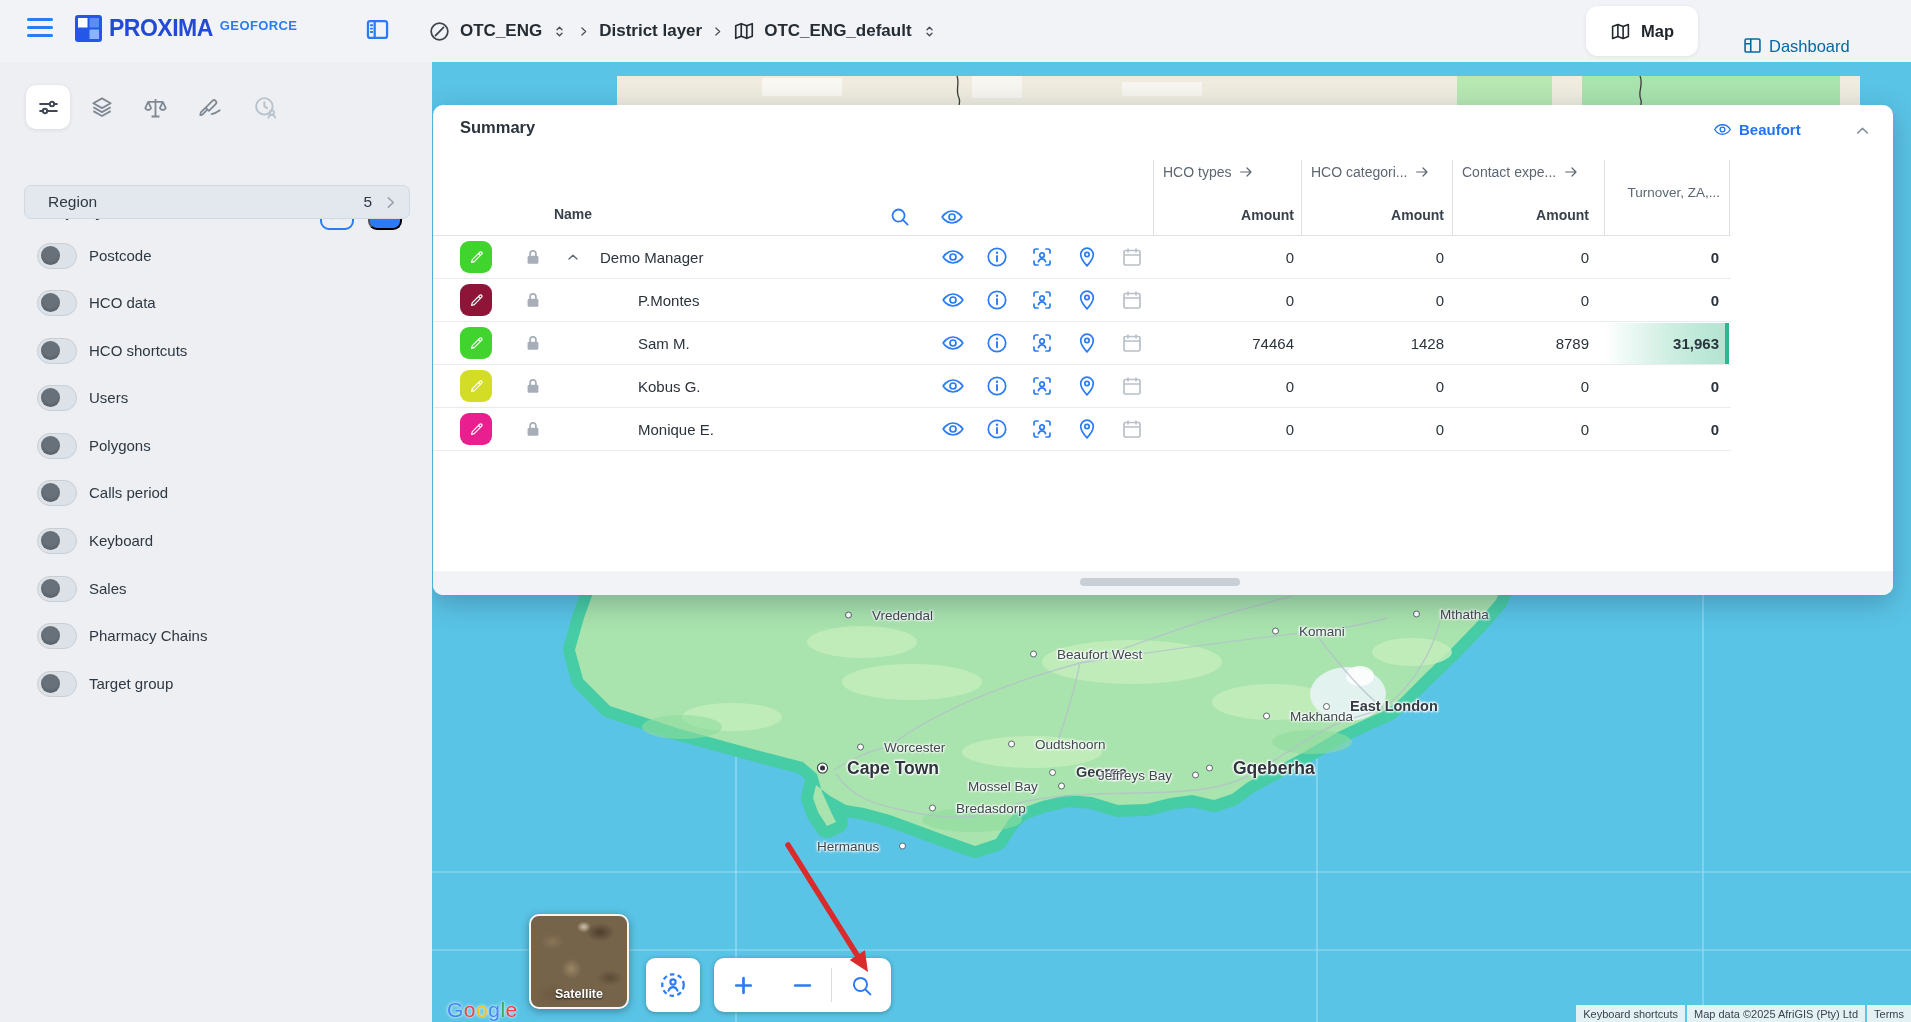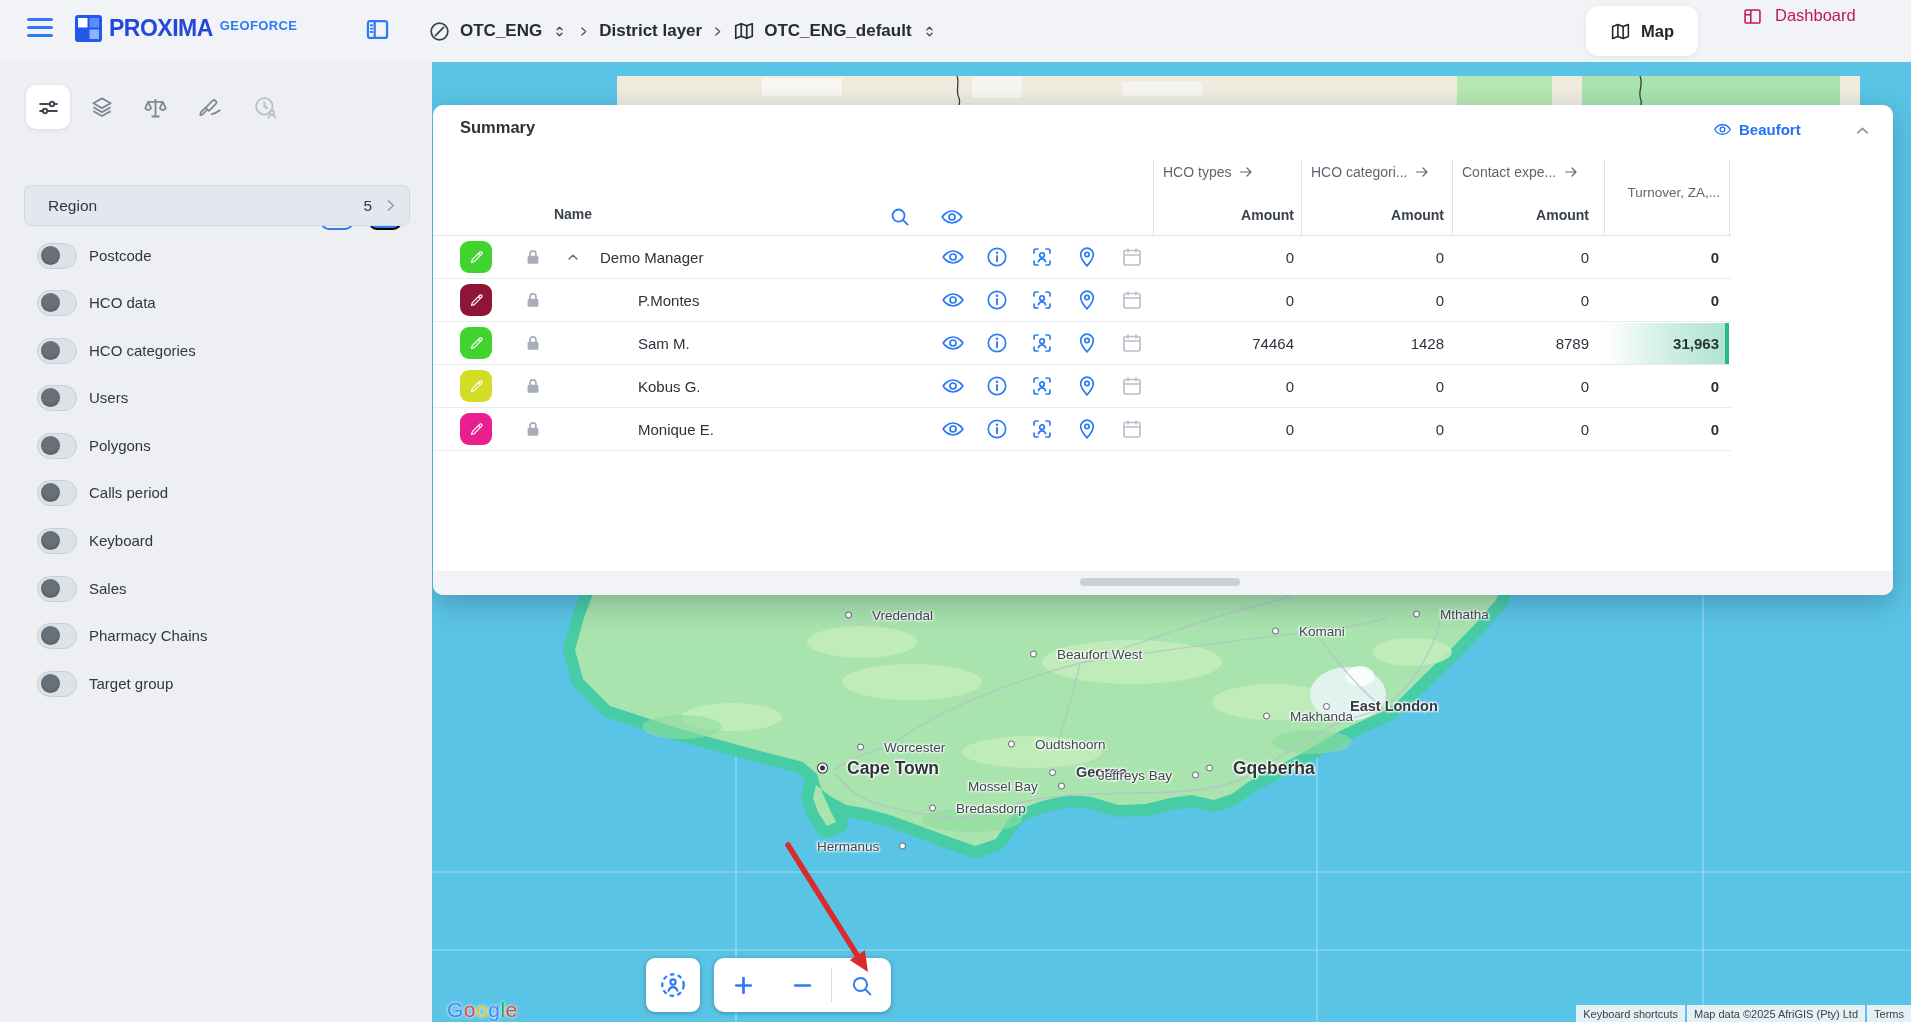--- a/index.html
+++ b/index.html
@@ -16,34 +16,34 @@
   .brand-name { font-size:23px; font-weight:800; color:#2349d8; letter-spacing:-.5px; }
   .brand-sub { font-size:13px; font-weight:700; color:#2b7bf6; letter-spacing:.4px; margin-top:-6px; }
   .panel-toggle { position:absolute; left:364px; top:16px; color:#2b7bf6; cursor:pointer; }
   .crumbs { position:absolute; left:428px; top:0; height:62px; display:flex; align-items:center; gap:9px; }
   .crumb-txt { font-size:17px; font-weight:700; color:#262c33; }
   .crumb-sep { color:#454c55; display:flex; }
   .carets { color:#454c55; display:flex; }
   .tab-map { position:absolute; left:1586px; top:6px; width:112px; height:50px; background:#fff; border-radius:12px;
              box-shadow:0 1px 4px rgba(30,40,60,.08); display:flex; align-items:center; justify-content:center; gap:10px;
              font-size:16.5px; font-weight:600; color:#21262d; cursor:pointer; }
-  .tab-dash { position:absolute; left:1742px; top:6px; height:50px; display:flex; align-items:flex-start; gap:12px;
-              font-size:16.5px; font-weight:500; color:#be185d; cursor:pointer; }
+  .tab-dash { position:absolute; left:1742px; top:6px; height:50px; display:flex; align-items:flex-end; gap:6px;
+              font-size:16.5px; font-weight:500; color:#0369a1; cursor:pointer; }
 
   
   .sidebar { position:absolute; left:0; top:62px; width:432px; height:960px; background:#edeff3; z-index:10; }
   .tool-tab { position:absolute; width:44px; height:44px; border-radius:10px; display:flex; align-items:center; justify-content:center; cursor:pointer; }
   .tool-tab.active { background:#fff; box-shadow:0 1px 4px rgba(30,40,60,.1); color:#3f4854; }
   .tool-ic { color:#7f8893; } .tool-ic.dim { color:#b9c1ca; }
   .filters-head { position:absolute; left:27px; top:140px; font-size:17px; font-weight:700; color:#343c46; }
   .btn-x { position:absolute; left:320px; top:134px; width:34px; height:34px; border-radius:9px; border:2px solid #2b7bf6;
            color:#2b7bf6; background:transparent; display:flex; align-items:center; justify-content:center; cursor:pointer; }
   .btn-check { position:absolute; left:368px; top:134px; width:34px; height:34px; border-radius:9px; background:#2b7bf6;
            color:#fff; display:flex; align-items:center; justify-content:center; cursor:pointer; }
-  .region-row { position:absolute; left:24px; top:123px; width:386px; height:41px; background:#e3e8ef; border:1px solid #d2d9e2;
+  .region-row { position:absolute; left:24px; top:123px; width:386px; height:34px; background:#e3e8ef; border:1px solid #d2d9e2;
            border-radius:7px; display:flex; align-items:center; cursor:pointer; }
   .region-label { font-size:15.5px; color:#2f3842; margin-left:23px; flex:1; }
   .region-count { font-size:15.5px; color:#2f3842; margin-right:10px; }
   .region-chev { color:#98a1ab; margin-right:10px; display:flex; }
   .tog-row { position:absolute; left:37px; display:flex; align-items:center; gap:12px; height:27px; cursor:pointer; }
   .toggle { width:40px; height:26px; border-radius:13px; background:#dde2e8; border:1px solid #c8cfd7; position:relative; flex:0 0 auto; }
   .toggle::after { content:""; position:absolute; left:3px; top:2.5px; width:19px; height:19px; border-radius:50%;
                    background:#687079; box-shadow:inset 0 -2px 3px rgba(0,0,0,.15); }
   .tog-label { font-size:15px; color:#2f3842; }
 
@@ -367,21 +367,21 @@
   <div class="tog-row" style="top:180px">
       <span class="toggle"></span>
       <span class="tog-label">Postcode</span>
     </div>
   <div class="tog-row" style="top:227px">
       <span class="toggle"></span>
       <span class="tog-label">HCO data</span>
     </div>
   <div class="tog-row" style="top:275px">
       <span class="toggle"></span>
-      <span class="tog-label">HCO categories</span>
+      <span class="tog-label">HCO shortcuts</span>
     </div>
   <div class="tog-row" style="top:322px">
       <span class="toggle"></span>
       <span class="tog-label">Users</span>
     </div>
   <div class="tog-row" style="top:370px">
       <span class="toggle"></span>
       <span class="tog-label">Polygons</span>
     </div>
   <div class="tog-row" style="top:417px">
@@ -789,20 +789,23 @@
       <span class="num n4">0</span>
     </div>
 
     <div class="pfoot">
       <div class="hscroll"></div>
     </div>
   </section>
 
   <div class="google"><span>G</span><span>o</span><span>o</span><span>g</span><span>l</span><span>e</span></div>
 
+  <div class="sat">
+    <span class="sat-label">Satellite</span>
+  </div>
 
   <div class="locate">
       <svg width="30" height="30">
         <use href="#i-locate"></use>
       </svg>
     </div>
 
   <div class="zoombar">
     <div class="zbtn">
         <svg width="25" height="25">

